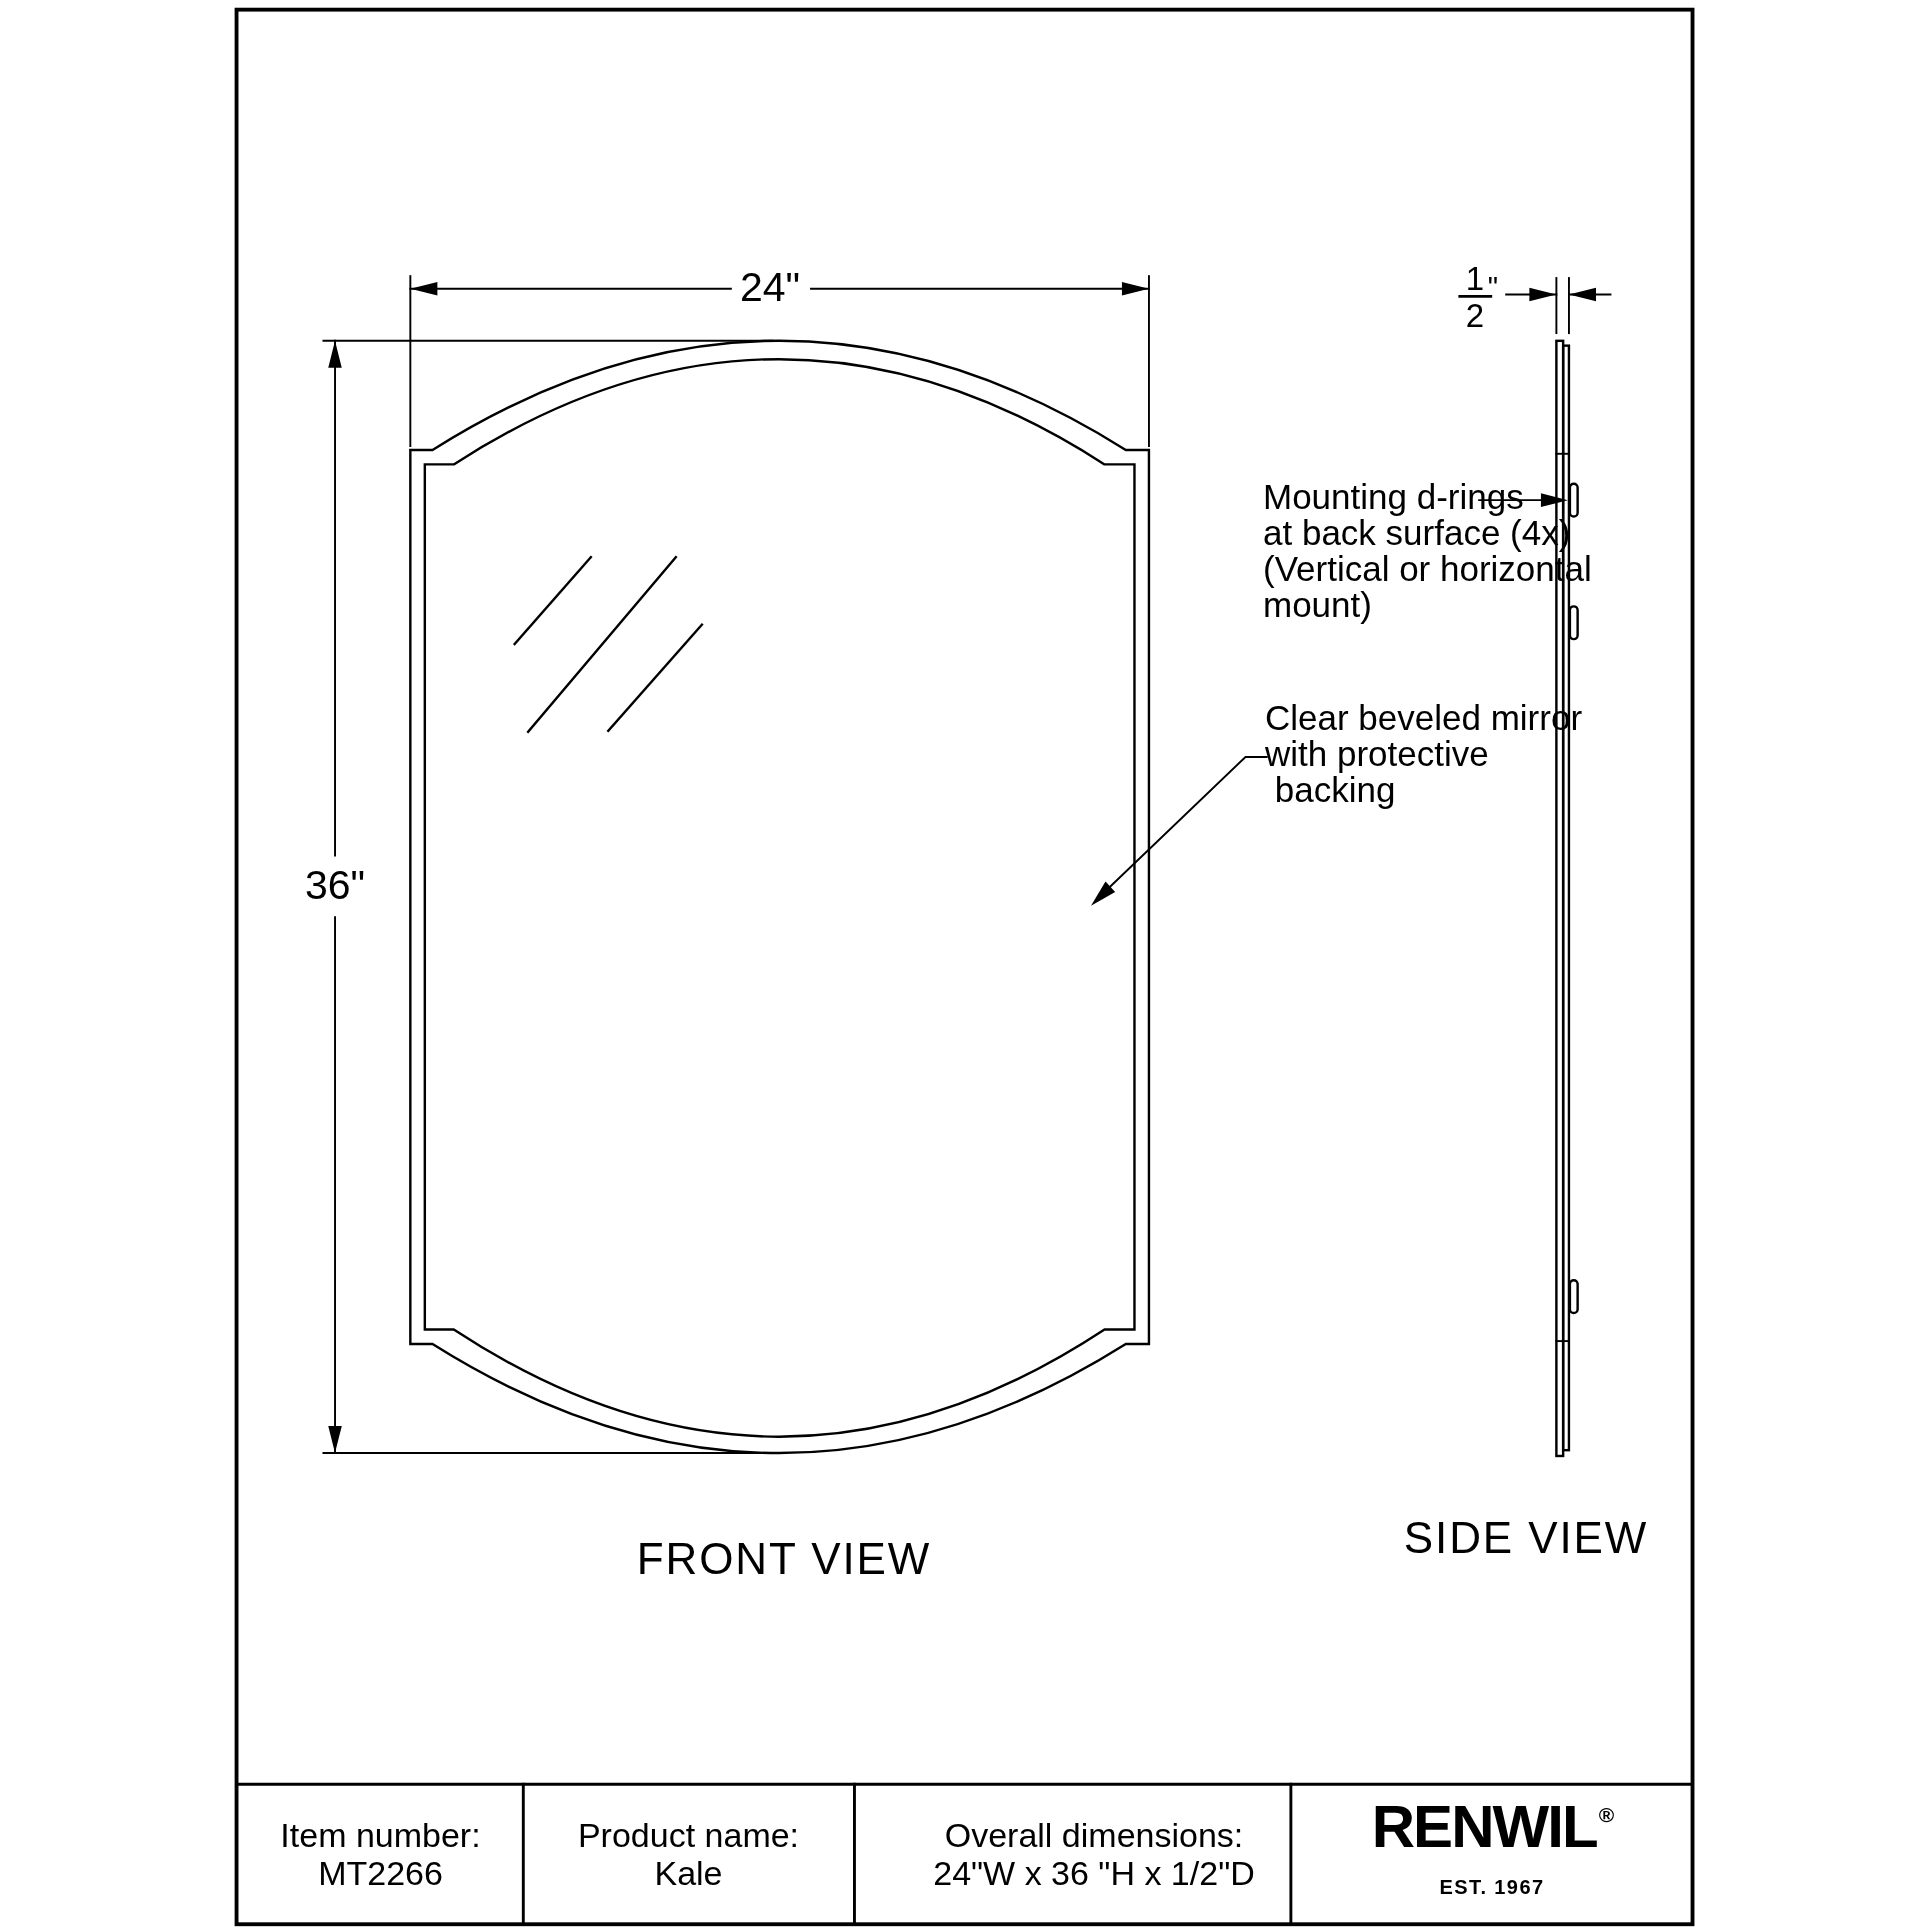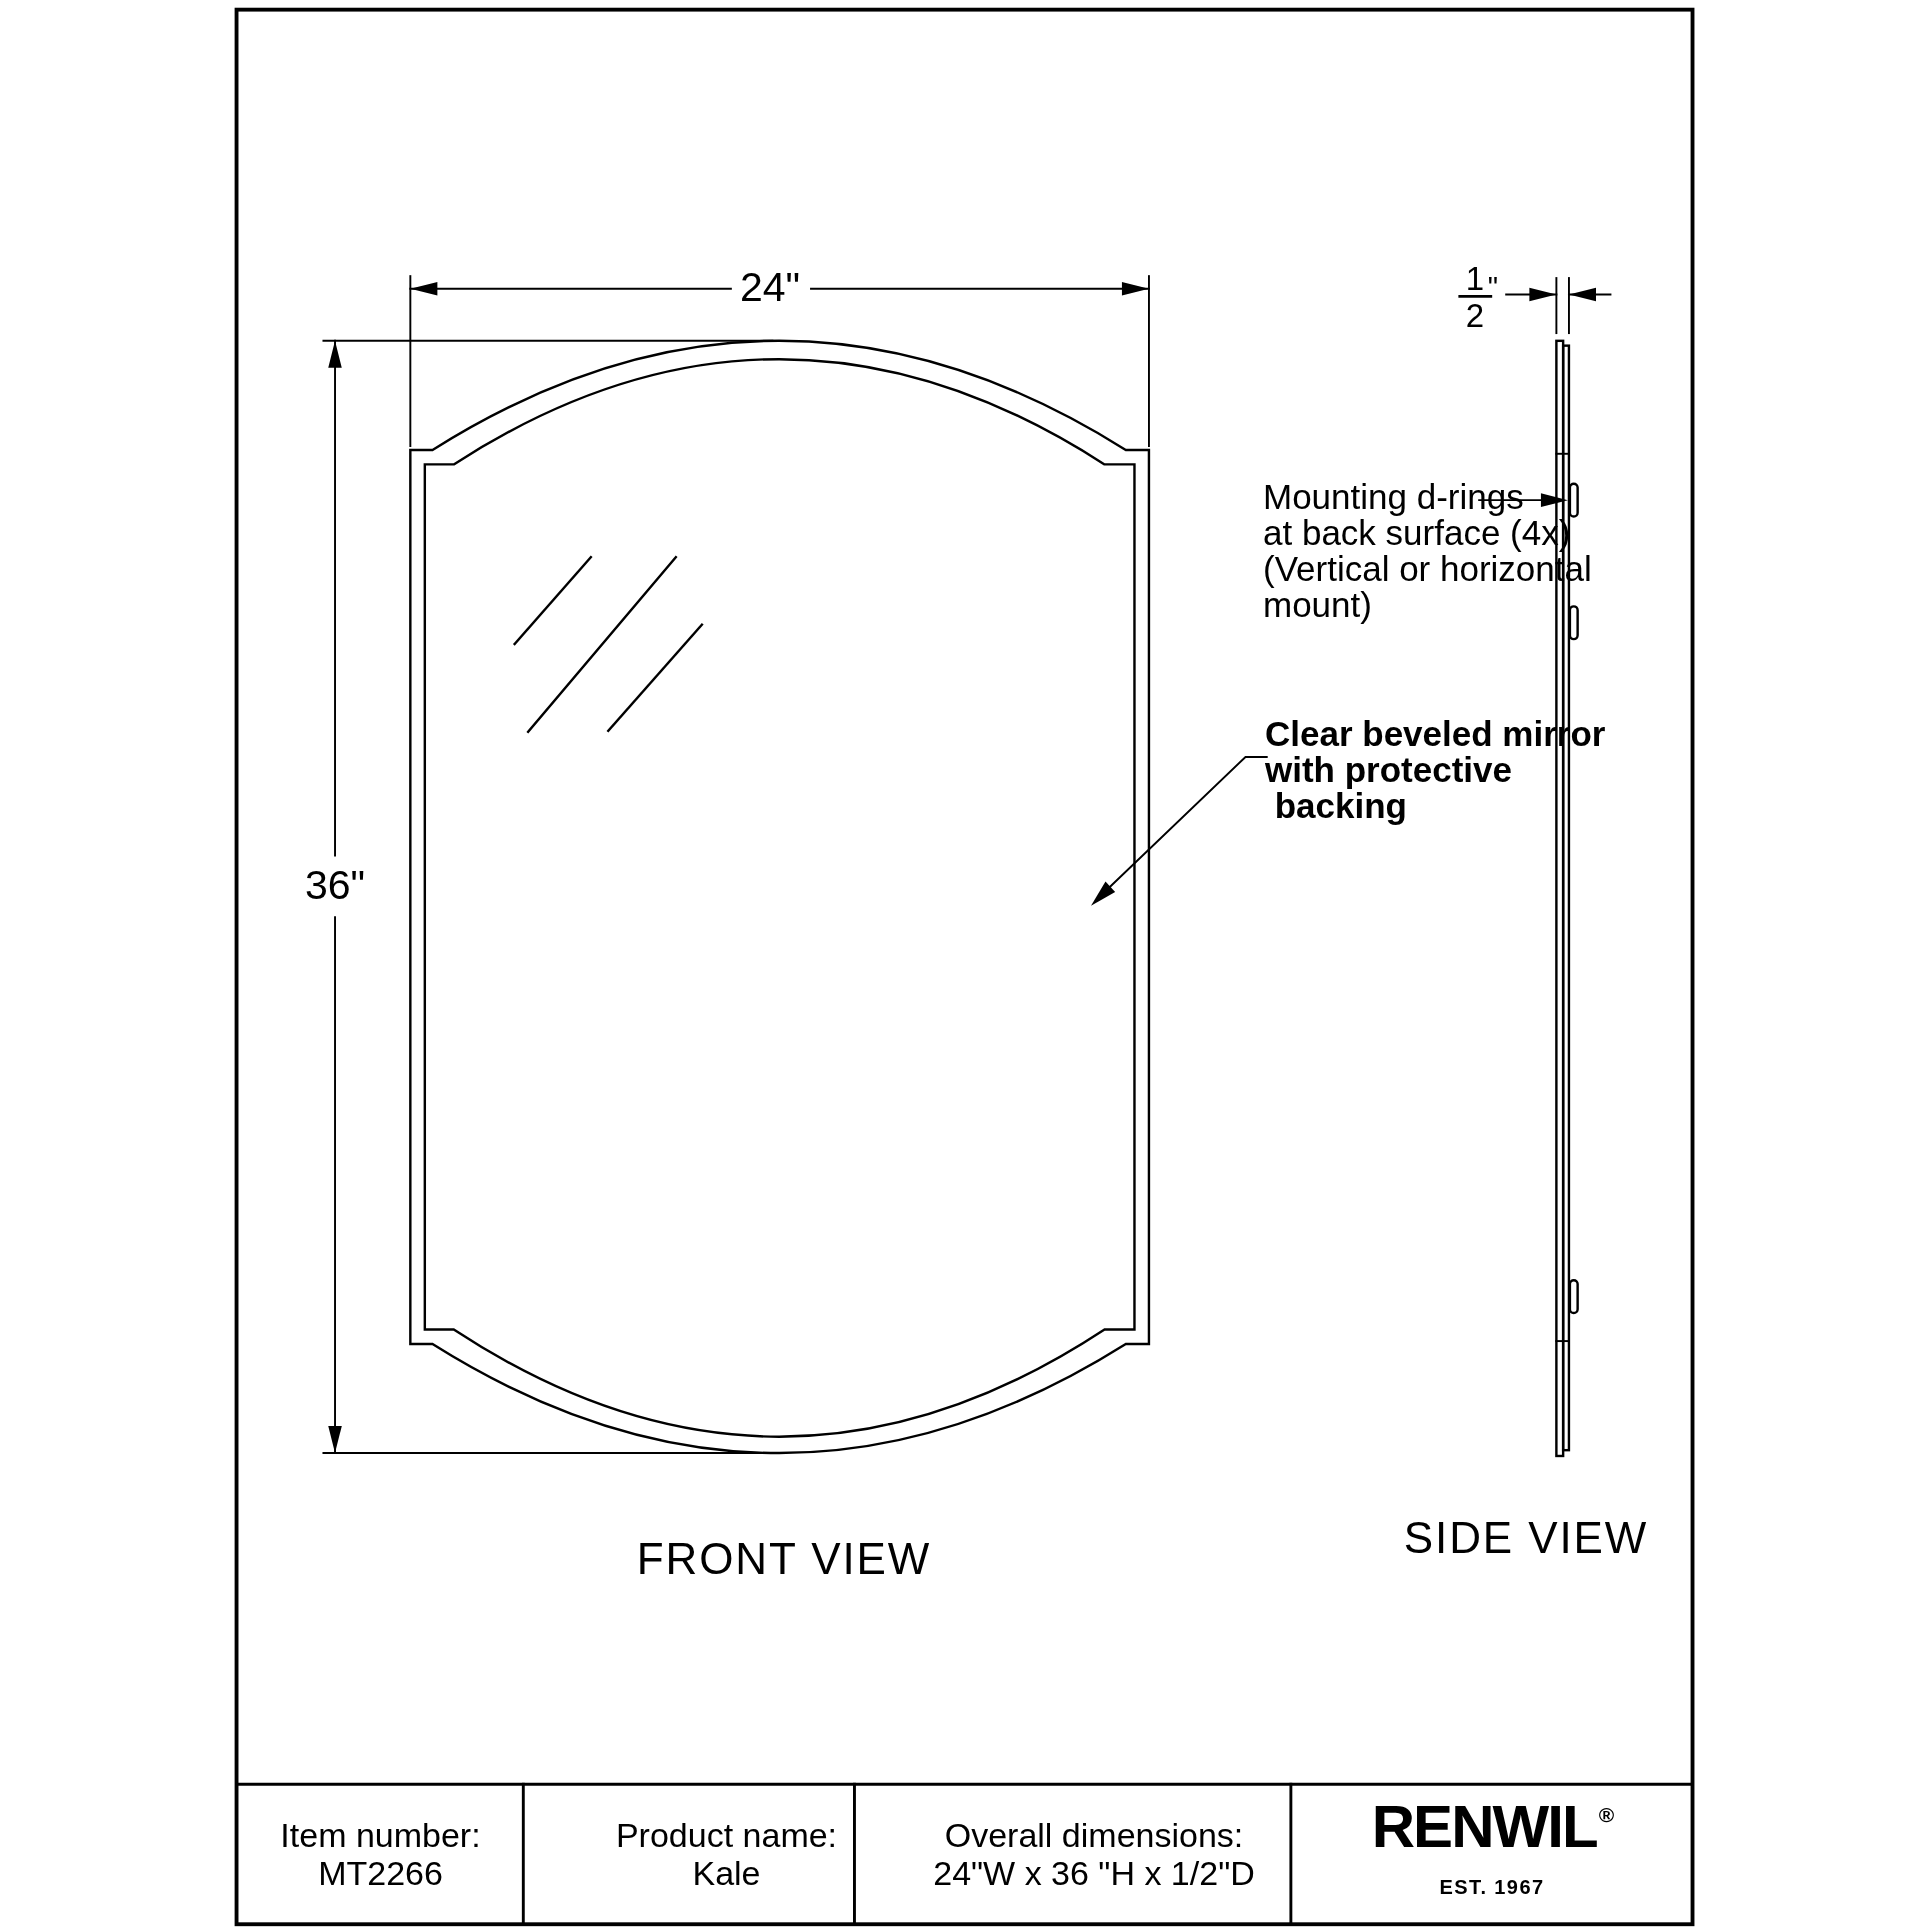--- a/index.html
+++ b/index.html
@@ -109,35 +109,35 @@
   <div class="txt frac center" style="left:1475px;top:316px;">2</div>
   <div class="txt inchmark center" style="left:1493px;top:287px;">"</div>
 
   <div class="txt anno" style="left:1263px;top:479px;">
     <span class="anno-line">Mounting d-rings</span>
     <span class="anno-line">at back surface (4x)</span>
     <span class="anno-line">(Vertical or horizontal</span>
     <span class="anno-line">mount)</span>
   </div>
 
-  <div class="txt anno" style="left:1265px;top:716px;font-weight:bold;">
+  <div class="txt anno" style="left:1265px;top:700px;">
     <span class="anno-line">Clear beveled mirror</span>
     <span class="anno-line">with protective</span>
     <span class="anno-line"> backing</span>
   </div>
 
   <div class="txt view-label center" style="left:784px;top:1529px;margin-top:30px;">FRONT VIEW</div>
   <div class="txt view-label center" style="left:1526px;top:1538px;">SIDE VIEW</div>
 
   <div class="cell" style="left:237px;width:287px;">
     <div>Item number:</div>
     <div>MT2266</div>
   </div>
 
-  <div class="cell" style="left:523px;width:331px;margin-left:38px;">
+  <div class="cell" style="left:523px;width:331px;">
     <div>Product name:</div>
     <div>Kale</div>
   </div>
 
   <div class="cell" style="left:854px;width:480px;">
     <div>Overall dimensions:</div>
     <div>24"W x 36 "H x 1/2"D</div>
   </div>
 
   <div class="cell" style="left:1291px;width:402px;">

